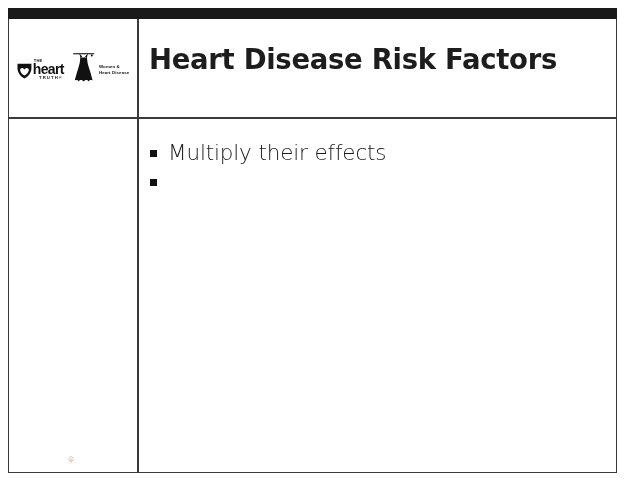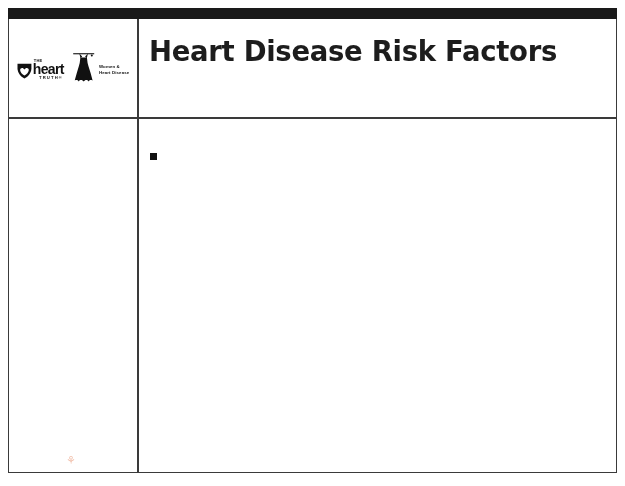--- a/index.html
+++ b/index.html
@@ -147,21 +147,21 @@
   }
 
   
   .title-cell {
     position: absolute;
     left: 139px;
     top: 20px;
     width: 477px;
     height: 97px;
     display: flex;
-    align-items: flex-start;
+    align-items: center;
     padding: 0 0 18px 10px;
     box-sizing: border-box;
   }
   .slide-title {
     font-family: "DejaVu Sans", sans-serif;
     font-size: 27.5px;
     font-weight: bold;
     color: #1d1d1d;
     letter-spacing: -0.3px;
     line-height: 1;
@@ -272,20 +272,21 @@
   </div>
 
   <div class="body-left">
     <span class="pink-mark">⚘</span>
   </div>
 
   <div class="body-right">
     <ul class="bullet-list">
       <li class="bullet-item">
         <span class="bullet-marker"></span>
+        <span>Multiply their effects</span>
       </li>
       <li class="bullet-item">
         <span class="bullet-marker"></span>
       </li>
     </ul>
   </div>
 
 </div>
 
 </body></html>

